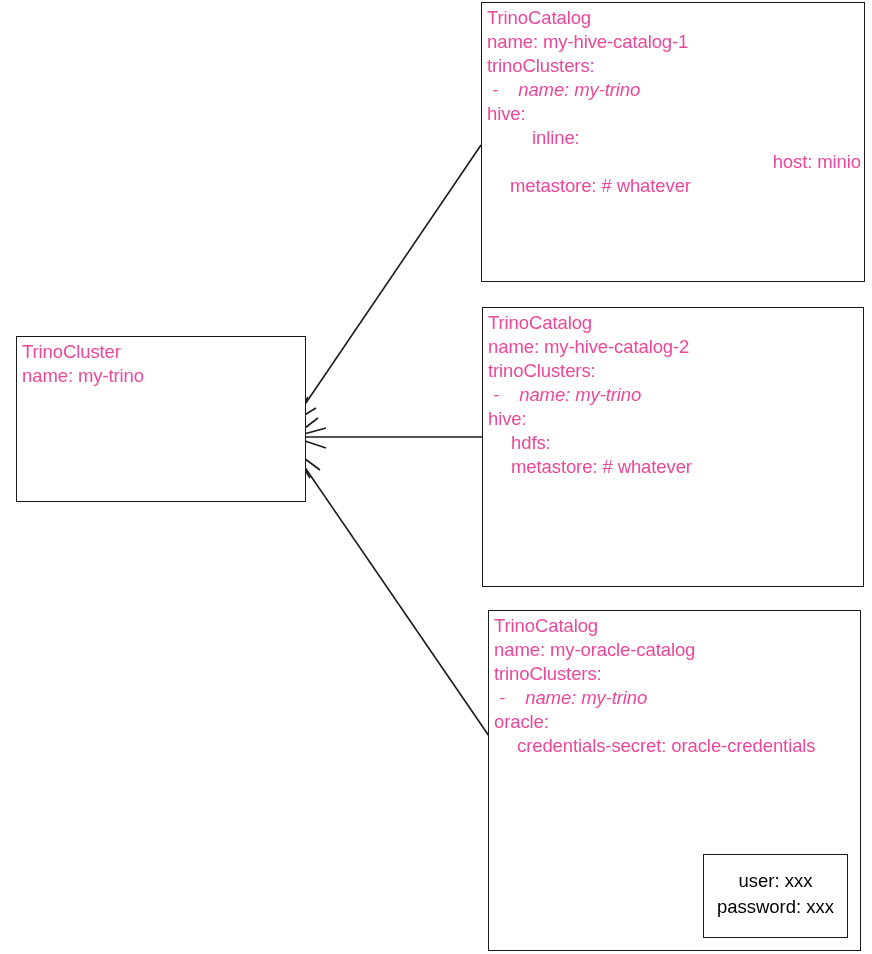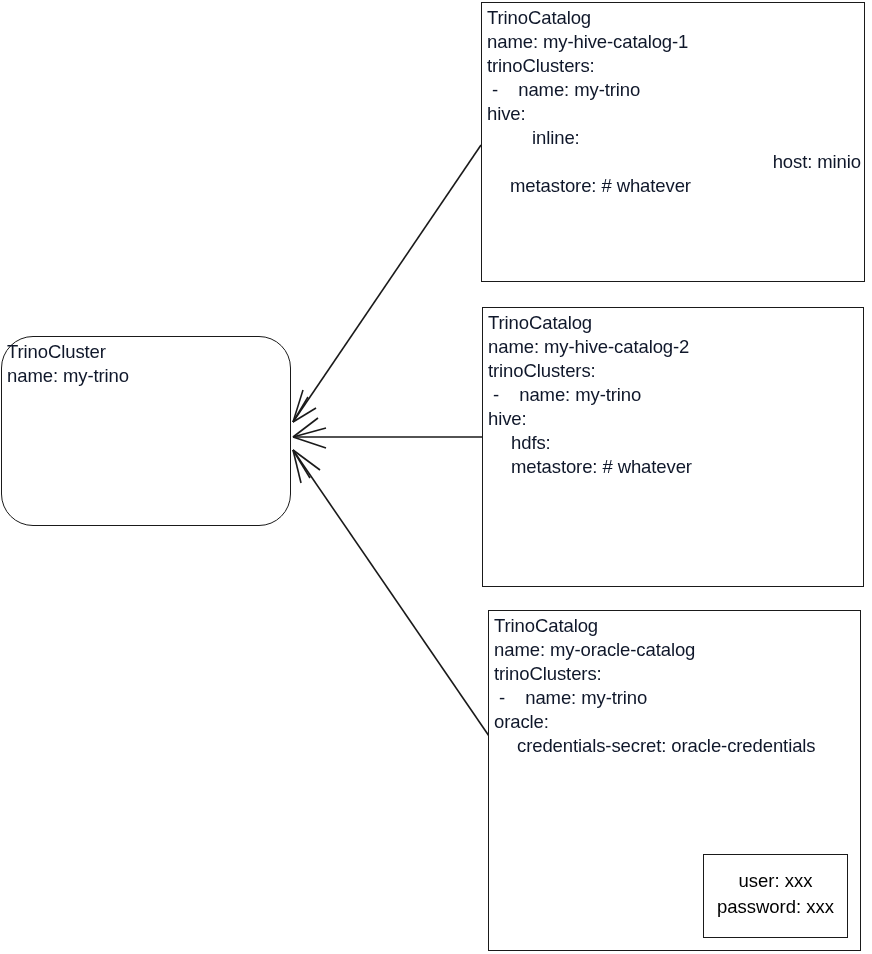--- a/index.html
+++ b/index.html
@@ -35,37 +35,36 @@
   }
   .node-body {
     position: absolute;
     left: 5px;
     top: 3px;
     right: 3px;
   }
   .yaml-line {
     font-size: 18.5px;
     line-height: 24px;
-    color: #0f172a;
+    color: #ec4899;
     white-space: pre;
     letter-spacing: -0.1px;
   }
   .ind-0 { padding-left: 0px; }
-  .ind-d { padding-left: 5px; }
+  .ind-d { padding-left: 5px; font-style: italic; }
   .ind-1 { padding-left: 23px; }
   .ind-2 { padding-left: 45px; }
   .ind-3 { padding-left: 68px; text-align: right; }
 
   
   #node-cluster {
-    left: 1px;
+    left: 16px;
     top: 336px;
     width: 290px;
-    height: 190px;
-    border-radius: 32px;
+    height: 166px;
   }
 
   
   #node-catalog-hive-1 {
     left: 481px;
     top: 2px;
     width: 384px;
     height: 280px;
   }
   #node-catalog-hive-2 {

